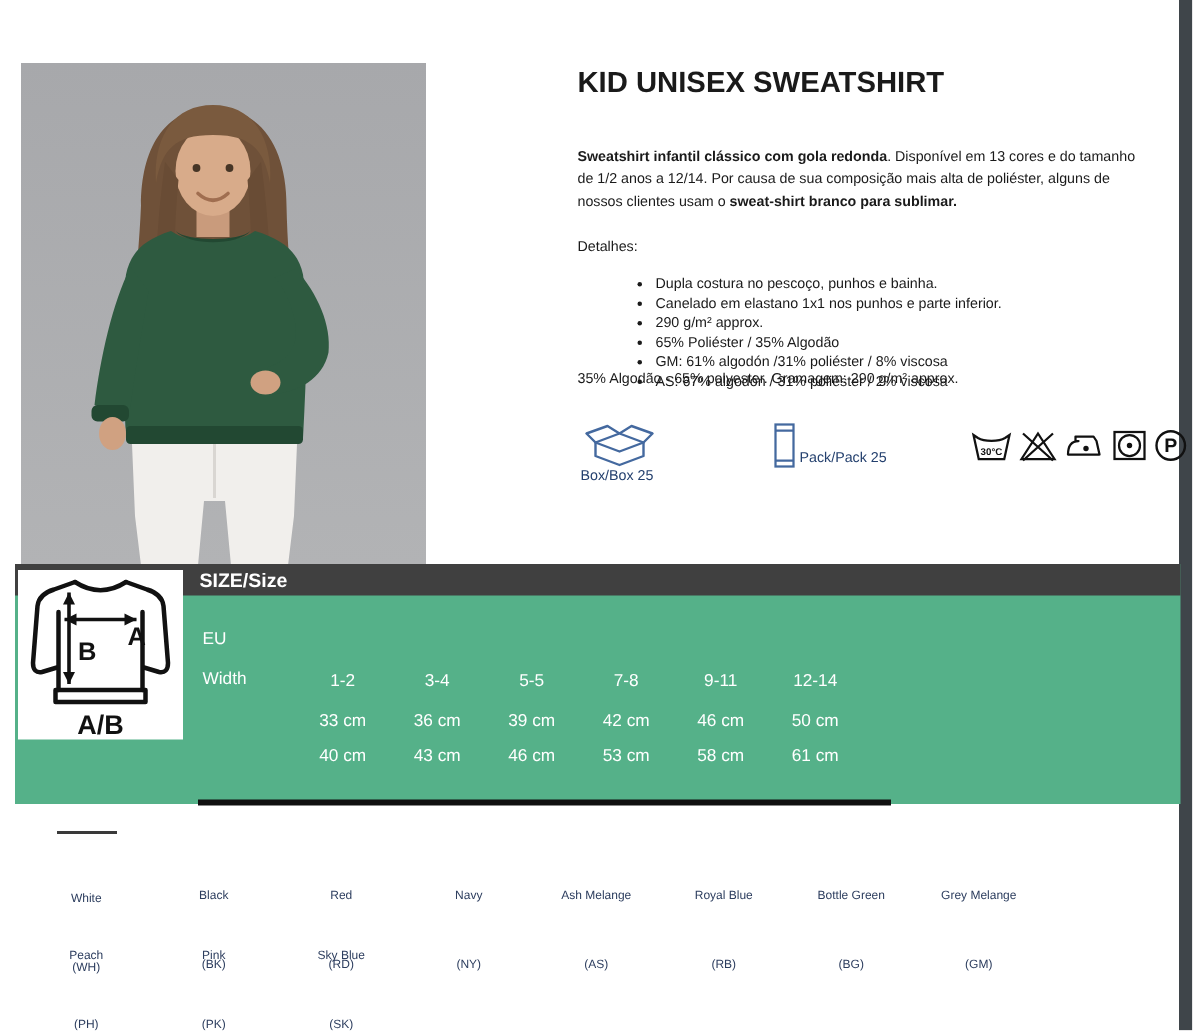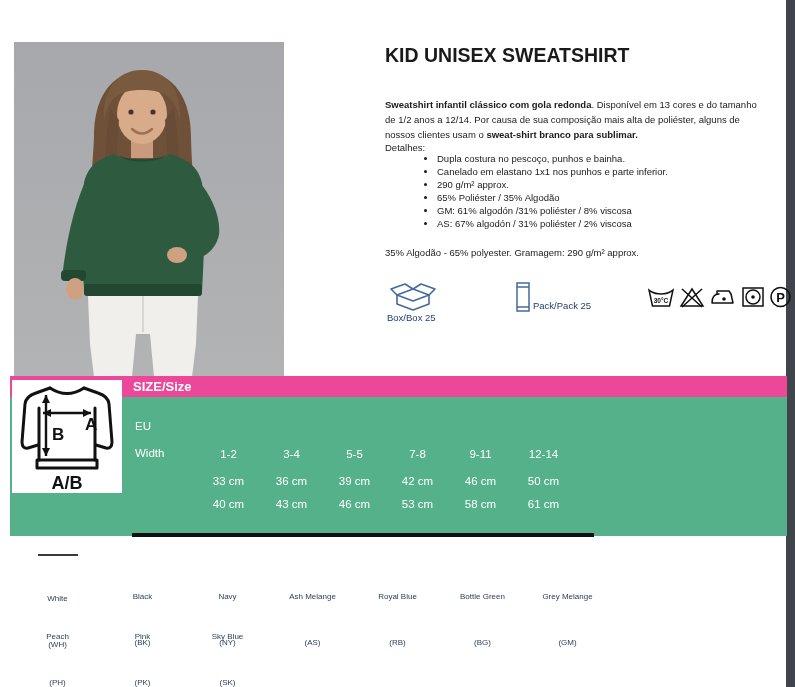--- a/index.html
+++ b/index.html
@@ -11,22 +11,22 @@
   .edge-strip { position:absolute; right:0; top:0; width:9px; height:687px; background:#3f454a; }
 
   
   .photo { position:absolute; left:14px; top:42px; width:270px; height:335px; overflow:hidden; }
 
   
   .info { position:absolute; left:385px; top:44px; width:384px; }
   .info h1 { font-size:19.5px; font-weight:bold; letter-spacing:0; margin-bottom:30px; }
   .desc { font-size:9.5px; line-height:1.58; }
   .desc b { font-weight:bold; }
-  .detalhes { font-size:9.5px; }
-  .details-list { margin-left:52px; }
+  .detalhes { font-size:9.5px; margin-top:17px; }
+  .details-list { margin-top:14px; margin-left:52px; }
   .details-list li { font-size:9.5px; line-height:1.36; }
   .comp-note { position:absolute; left:385px; top:247px; font-size:9.5px; }
 
   
   .shipping { position:absolute; left:385px; top:280px; width:395px; height:42px; }
   .ship-group { position:absolute; display:flex; align-items:flex-end; }
   .ship-label { font-size:9.5px; color:#24406e; padding-bottom:3px; margin-left:2px; }
   .box-group { left:0; top:2px;flex-direction:column; }
   .pack-group { left:130px; top:0; }
   .care-group { position:absolute; left:262px; top:6px; display:flex; gap:4px; align-items:center; }
@@ -160,21 +160,21 @@
         <circle cx="12" cy="11" r="1.8" fill="#111"></circle>
       </svg>
       <svg width="23" height="22" viewBox="0 0 23 22">
         <circle cx="11.5" cy="11" r="9.5" fill="none" stroke="#111" stroke-width="1.6"></circle>
         <text x="11.5" y="15.5" font-size="13" font-weight="bold" text-anchor="middle" fill="#111">P</text>
       </svg>
     </div>
   </div>
 
   <div class="size-section" style="background: rgb(85, 177, 137);">
-    <div class="size-header-bar" style="background: #ec4899;">
+    <div class="size-header-bar" style="background: #404040;">
       <span>SIZE/Size</span>
     </div>
     <div class="diagram-box">
       <svg width="110" height="113" viewBox="0 0 110 113">
         <g fill="none" stroke="#111" stroke-width="3" stroke-linecap="round" stroke-linejoin="round">
           <path d="M38 8 Q55 19 72 8"></path>
           <path d="M38 8 L24 13 Q14 16 13 24 L10 62 Q10 69 16 68 L26 65"></path>
           <path d="M72 8 L86 13 Q96 16 97 24 L100 62 Q100 69 94 68 L84 65"></path>
           <path d="M27 28 L27 80 M83 28 L83 80"></path>
           <path d="M25 80 L85 80 L85 88 L25 88 Z"></path>
@@ -232,20 +232,25 @@
           <div class="swatch-chip bordered" style="background-color: rgb(255, 255, 255);"></div>
           <div class="swatch-name">White</div>
           <div class="swatch-code">(WH)</div>
         </div>
         <div class="swatch-cell">
           <div class="swatch-chip" style="background-color: rgb(0, 0, 0);"></div>
           <div class="swatch-name">Black</div>
           <div class="swatch-code">(BK)</div>
         </div>
         <div class="swatch-cell">
+          <div class="swatch-chip" style="background-color: rgb(206, 22, 48);"></div>
+          <div class="swatch-name">Red</div>
+          <div class="swatch-code">(RD)</div>
+        </div>
+        <div class="swatch-cell">
           <div class="swatch-chip" style="background-color: rgb(43, 49, 80);"></div>
           <div class="swatch-name">Navy</div>
           <div class="swatch-code">(NY)</div>
         </div>
         <div class="swatch-cell">
           <div class="swatch-chip melange" style="background-color: rgb(210, 208, 204);"></div>
           <div class="swatch-name">Ash Melange</div>
           <div class="swatch-code">(AS)</div>
         </div>
         <div class="swatch-cell">

